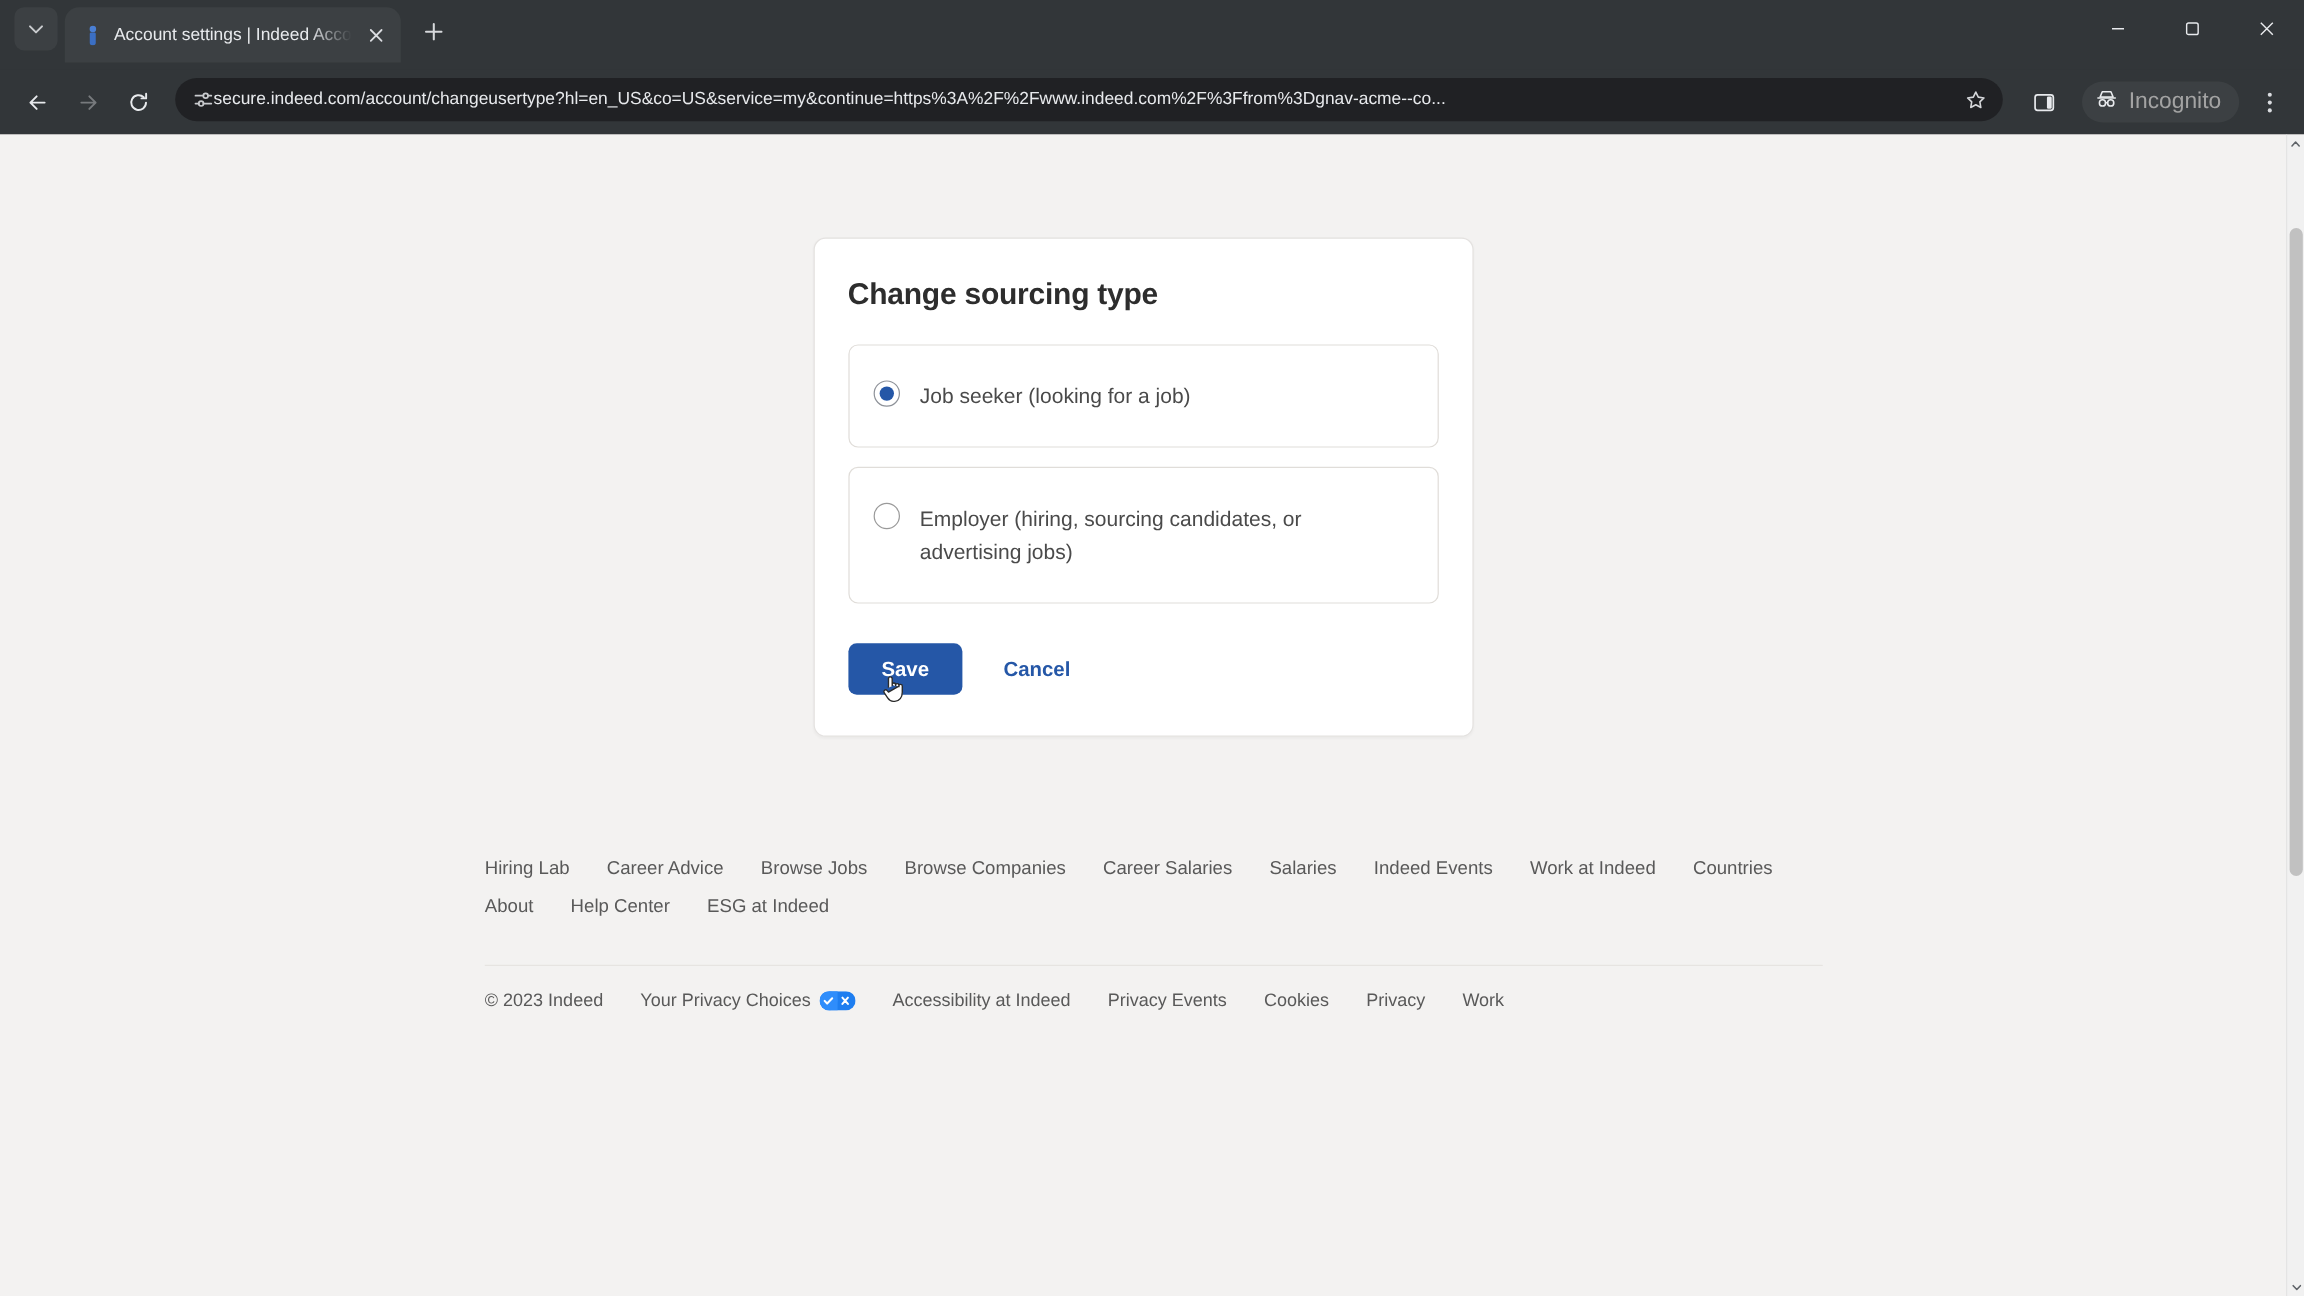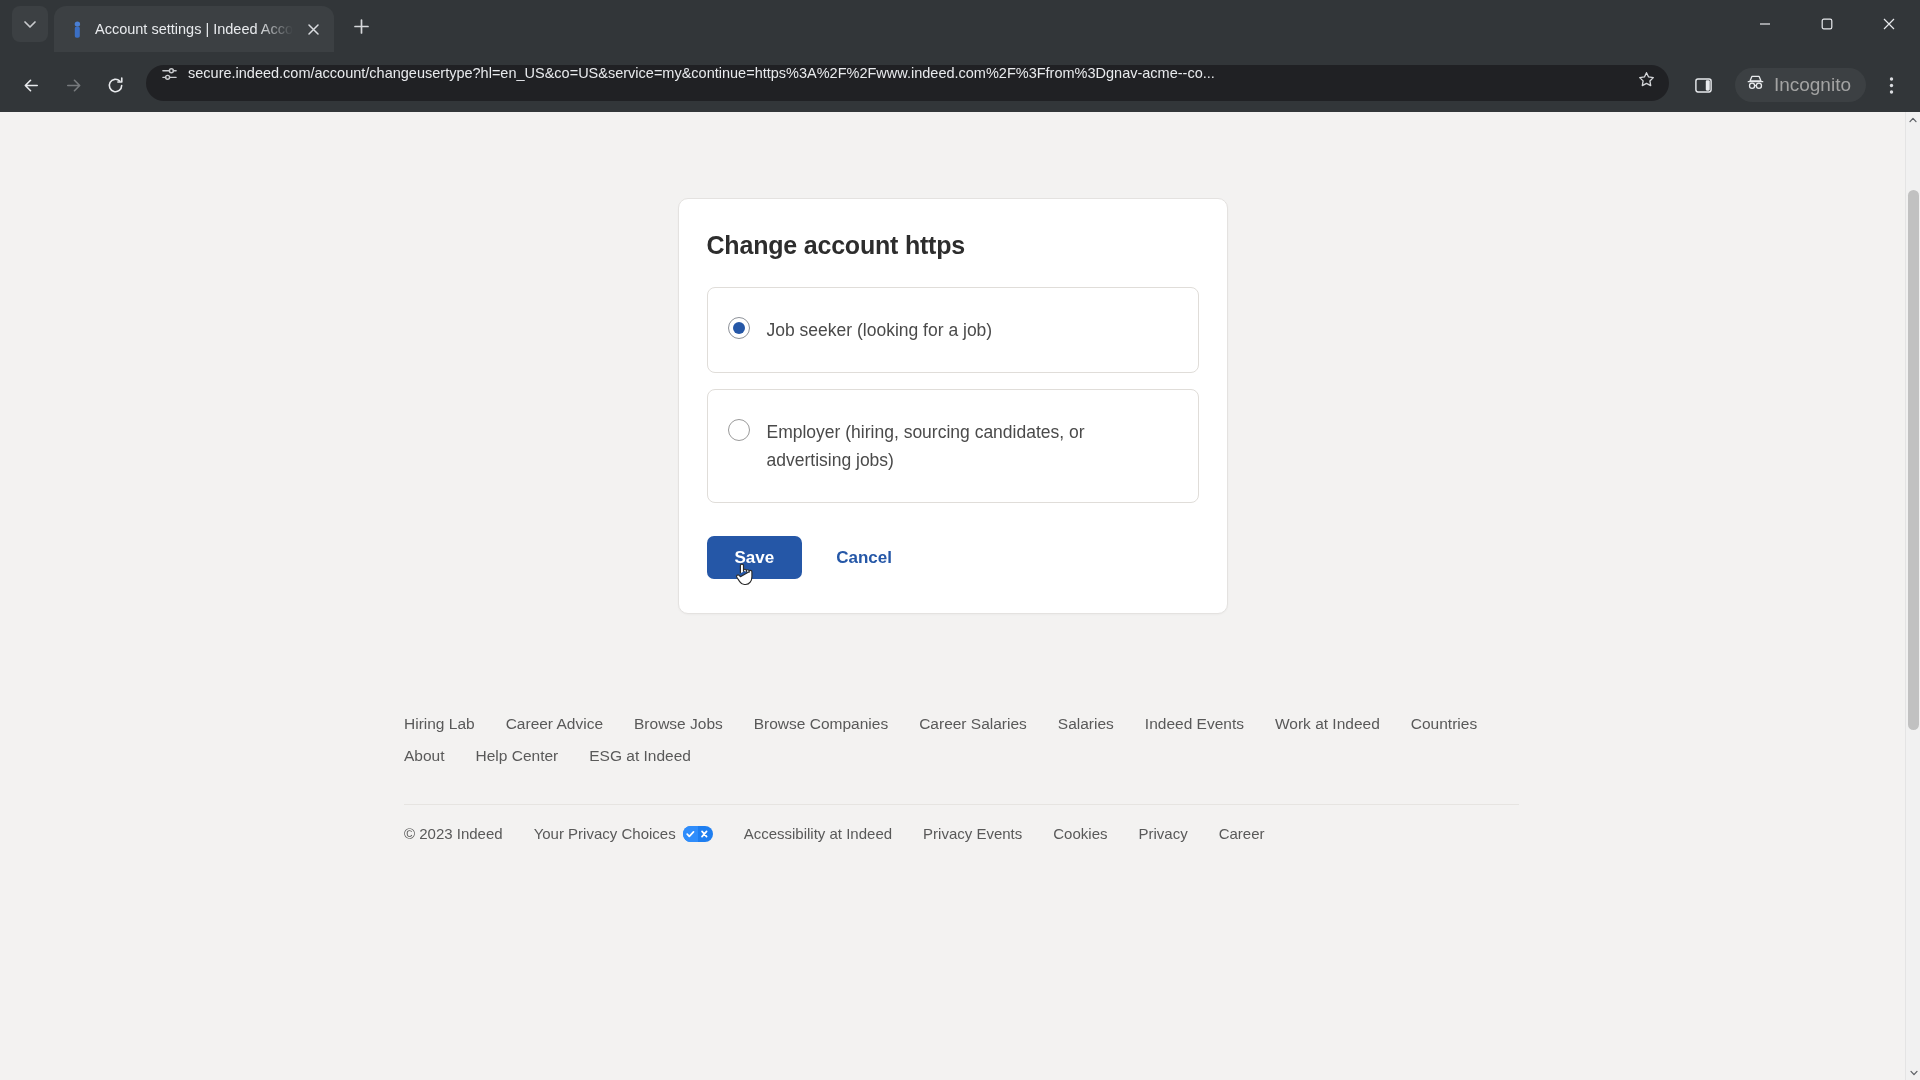--- a/index.html
+++ b/index.html
@@ -139,24 +139,23 @@
     flex: 0 0 38px;
   }
   .nav-btn.disabled { opacity: 0.38; cursor: default; }
 
   .omnibox {
     flex: 1;
     height: 36px;
     background: #202124;
     border-radius: 18px;
     display: flex;
-    align-items: flex-start;
+    align-items: center;
     padding: 0 8px 0 14px;
     margin: 0 6px 4px 8px;
-    gap: 10px;
     min-width: 0;
     cursor: text;
   }
 
   .omni-site-icon {
     width: 18px;
     height: 18px;
     flex: 0 0 18px;
     display: flex;
     align-items: center;
@@ -535,21 +534,21 @@
       </svg>
     </div>
   </div>
 
   <div class="viewport">
 
     <div class="page">
 
       <div class="card">
 
-        <div class="card-title">Change account https</div>
+        <div class="card-title">Change sourcing type</div>
 
         <div class="radio-option">
           <span class="radio-circle checked"></span>
           <span class="radio-label">Job seeker (looking for a job)</span>
         </div>
 
         <div class="radio-option">
           <span class="radio-circle"></span>
           <span class="radio-label">Employer (hiring, sourcing candidates, or advertising jobs)</span>
         </div>
@@ -601,21 +600,21 @@
                 <path d="M4.2 8.1l2.1 2.2 4.2-4.4" fill="none" stroke="#ffffff" stroke-width="1.7" stroke-linecap="round" stroke-linejoin="round"></path>
                 <path d="M19 5.4l4.6 5.2M23.6 5.4L19 10.6" stroke="#ffffff" stroke-width="1.7" stroke-linecap="round"></path>
               </svg>
             </span>
           </a>
 
           <a class="legal-item link">Accessibility at Indeed</a>
           <a class="legal-item link">Privacy Events</a>
           <a class="legal-item link">Cookies</a>
           <a class="legal-item link">Privacy</a>
-          <a class="legal-item link">Career</a>
+          <a class="legal-item link">Work</a>
         </div>
       </div>
     </div>
 
     <div class="scrollbar">
       <div class="sb-arrow">
         <svg width="8" height="6" viewBox="0 0 8 6">
             <path d="M1 4.6L4 1.4l3 3.2" fill="none" stroke="#5f6368" stroke-width="1.3" stroke-linecap="round" stroke-linejoin="round"></path>
           </svg>
       </div>

